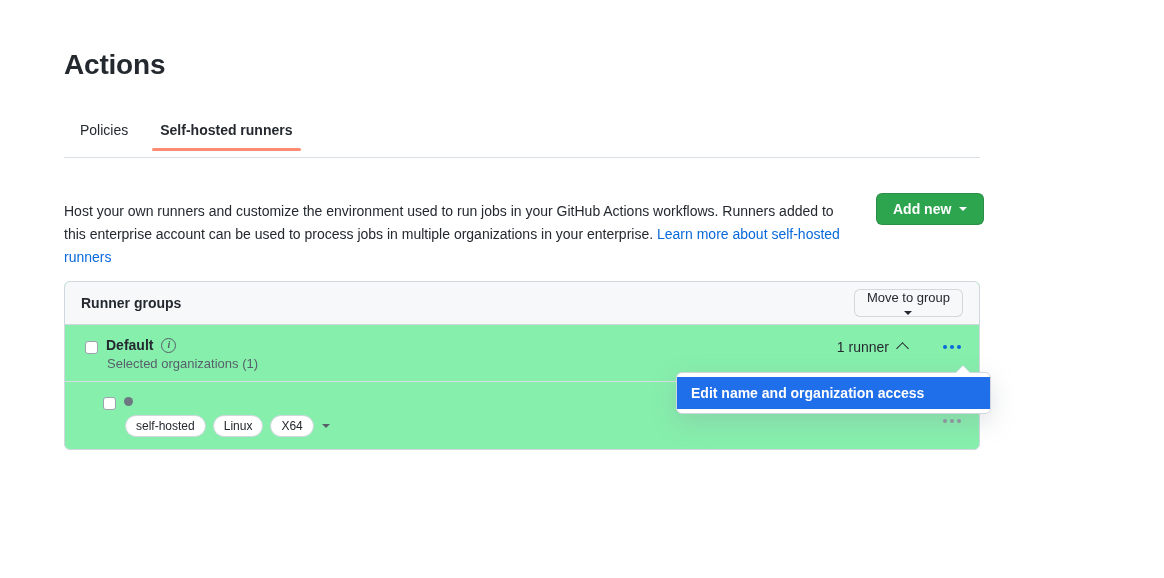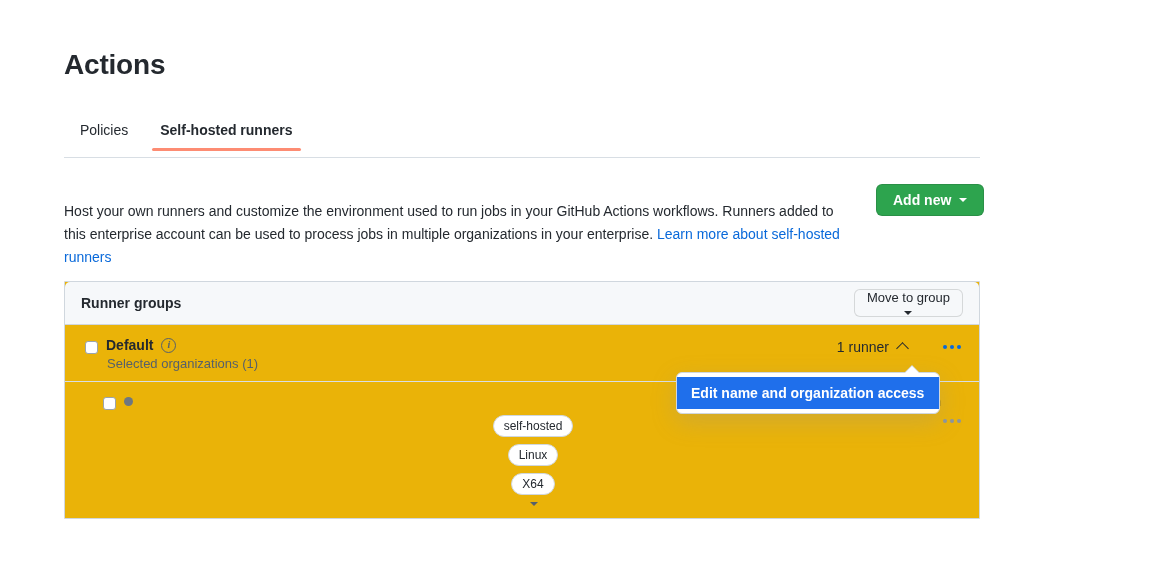--- a/index.html
+++ b/index.html
@@ -40,38 +40,38 @@
 
   
   .desc {
     position: absolute; left: 64px; top: 186px; width: 790px;
     font-size: 14px; line-height: 23px; color: #24292f;
   }
   .desc a { color: #0969da; text-decoration: none; }
 
   
   .btn-primary {
-    position: absolute; left: 876px; top: 184px;
+    position: absolute; left: 876px; top: 193px;
     height: 32px; padding: 0 16px;
     display: inline-flex; align-items: center; gap: 8px;
     background: #2da44e; border: 1px solid rgba(27,31,36,0.15);
     border-radius: 6px; color: #ffffff;
     font-size: 14px; font-weight: 600; font-family: inherit;
     cursor: pointer; white-space: nowrap;
   }
   .caret-down {
     width: 0; height: 0; border-left: 4px solid transparent;
     border-right: 4px solid transparent; border-top: 4px solid currentColor;
     display: inline-block;
   }
 
   
   .card {
     position: absolute; left: 64px; top: 281px; width: 916px;
-    border: 1px solid #d0d7de; border-radius: 1px; background: #eab308;
+    border: 1px solid #d0d7de; border-radius: 6px; background: #86efac;
   }
   .card-header {
     height: 43px; background: #f6f8fa; border-bottom: 1px solid #d0d7de;
     border-radius: 5px 5px 0 0;
     display: flex; align-items: center; justify-content: space-between;
     padding: 0 16px;
   }
   .card-header-title { font-size: 14px; font-weight: 600; color: #24292f; }
   .btn-default {
     height: 28px; padding: 0 12px;
@@ -130,32 +130,32 @@
     position: relative; display: flex; align-items: flex-start;
     padding: 11px 16px 12px 34px; min-height: 56px;
   }
   .runner-main { flex: 1 1 auto; min-width: 0; }
   .runner-title-line { display: flex; align-items: center; gap: 15px; justify-content: space-between; }
   .status-dot {
     width: 9px; height: 9px; border-radius: 50%; background: #6e7781;
     display: inline-block; flex: none;
   }
   .runner-name { font-size: 14px; font-weight: 600; color: #24292f; }
-  .labels { display: flex; align-items: center; gap: 7px; margin-top: 6px; margin-left: 1px; flex-direction: column; }
+  .labels { display: flex; align-items: center; gap: 7px; margin-top: 6px; margin-left: 1px; }
   .pill {
     display: inline-flex; align-items: center; height: 22px; padding: 0 10px;
     border: 1px solid #d0d7de; border-radius: 999px;
     font-size: 12px; color: #24292f; background: #fff; white-space: nowrap;
   }
   .labels .caret-down { border-top-color: #57606a; margin-left: 1px; cursor: pointer; }
   .runner-right { display: flex; align-items: flex-end; padding-top: 22px; flex: none; }
 
   
   .menu {
-    position: absolute; left: 676px; top: 372px; width: 264px;
+    position: absolute; left: 676px; top: 372px; width: 315px;
     background: #ffffff; border: 1px solid #d0d7de; border-radius: 6px;
     box-shadow: 0 8px 24px rgba(140,149,159,0.28);
     padding: 4px 0; z-index: 40;
   }
   .menu::before {
     content: ""; position: absolute; right: 19px; top: -8px;
     width: 0; height: 0;
     border-left: 8px solid transparent; border-right: 8px solid transparent;
     border-bottom: 8px solid #d0d7de;
   }

